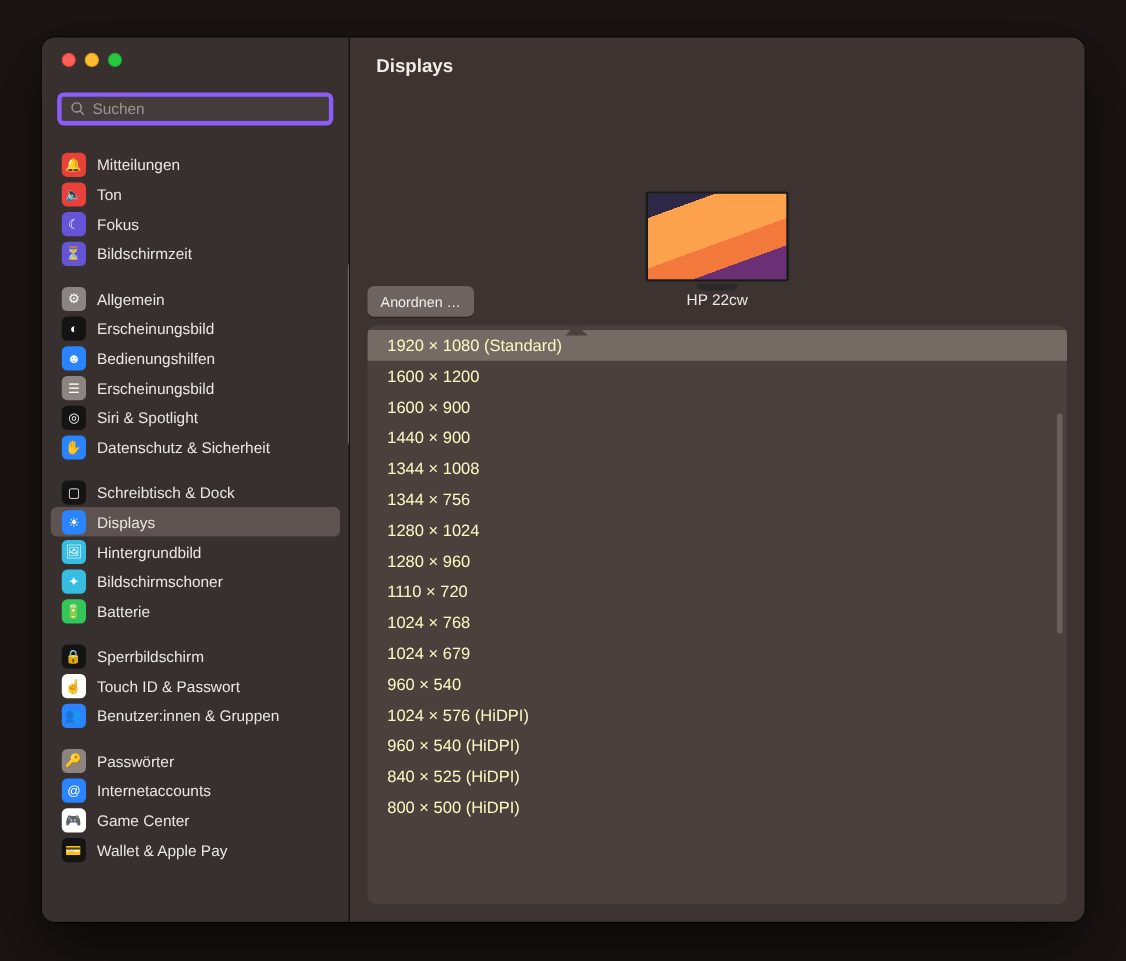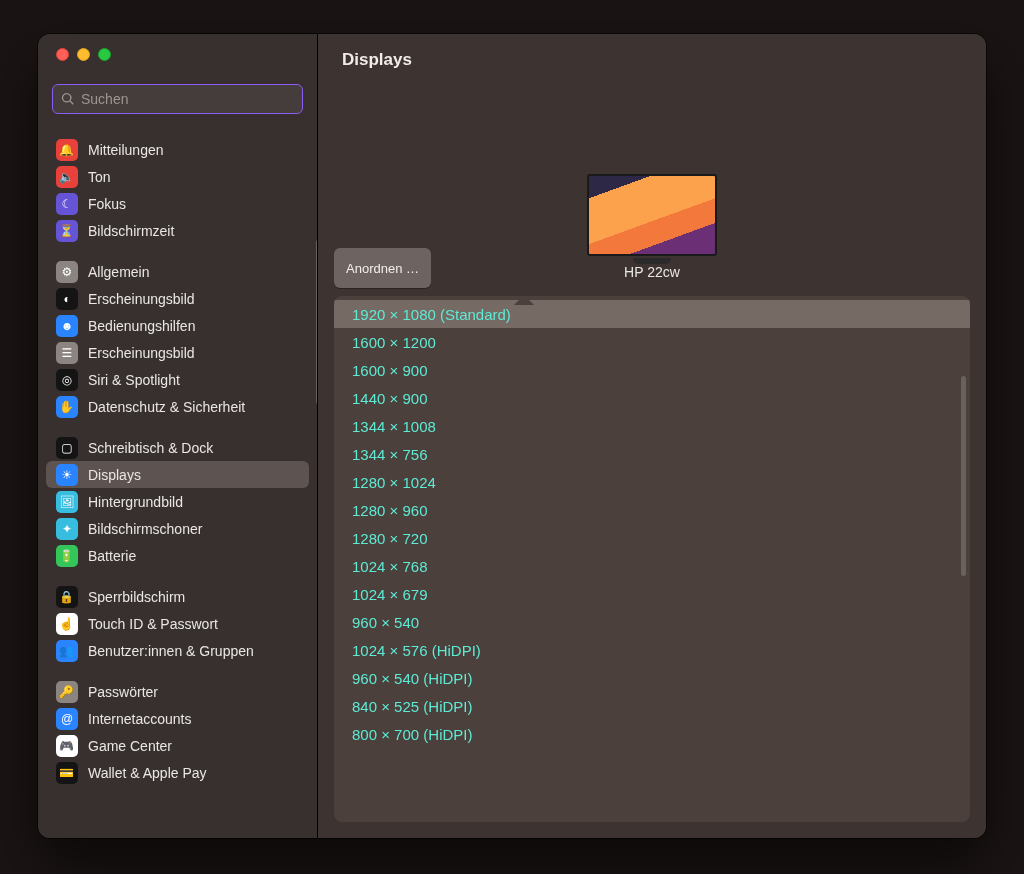--- a/index.html
+++ b/index.html
@@ -41,21 +41,21 @@
   .tl { width: 13px; height: 13px; border-radius: 50%; }
   .tl-close  { background: #ff5f57; border:1px solid #e14137; }
   .tl-min    { background: #febc2e; border:1px solid #dfa023; }
   .tl-max    { background: #28c840; border:1px solid #1ba52f; }
   .searchwrap { padding: 10px 14px 8px 14px; }
   .search {
     display: flex;
     align-items: center;
     gap: 6px;
     background: #453d3b;
-    border: 1px solid #8b5cf6;
+    border: 4px solid #8b5cf6;
     border-radius: 6px;
     height: 30px;
     padding: 0 8px;
     color: #9d9591;
     font-size: 14px;
   }
   .search svg { width:14px; height:14px; fill:#9d9591; }
   .sb-scroll {
     flex: 1;
     overflow-y: auto;
@@ -135,21 +135,21 @@
   .laptop::before { content:""; position:absolute; top:0; left:50%; transform:translateX(-50%); width:20px; height:6px; background:#2b2b2b; border-radius:0 0 4px 4px; }
   .laptop::after { content:""; position:absolute; bottom:-6px; left:-10px; right:-10px; height:6px; background:#3d3d3d; border-radius:0 0 10px 10px; }
   .arrange {
     position:absolute;
     left:16px;
     bottom:-2px;
     background:#6d6360;
     color:#f2eeec;
     border:none;
     border-radius:6px;
-    height:40px;
+    height:28px;
     padding:0 12px;
     font-size:13px;
     box-shadow:0 1px 0 rgba(0,0,0,.3);
   }
   .pointer {
     position:absolute;
     top:-1px; left:180px;
     width:0;height:0;
     border-left:10px solid transparent;
     border-right:10px solid transparent;
@@ -162,21 +162,21 @@
     border-radius:8px;
     overflow:hidden;
     position:relative;
   }
   .res-list { padding:4px 0; }
   .res-item {
     height:28px;
     display:flex;
     align-items:center;
     padding:0 18px;
-    color:#5eead4;
+    color:#fef9c3;
     font-size:15px;
     cursor:default;
   }
   .res-item.selected { background:#766a64; }
   .main-scrollbar {
     position:absolute;
     right:4px;
     top:80px;
     width:5px;
     height:200px;
@@ -321,25 +321,25 @@
       <div class="pointer"></div>
       <div class="res-list" id="res-list">
           <div class="res-item selected">1920 × 1080 (Standard)</div>
           <div class="res-item">1600 × 1200</div>
           <div class="res-item">1600 × 900</div>
           <div class="res-item">1440 × 900</div>
           <div class="res-item">1344 × 1008</div>
           <div class="res-item">1344 × 756</div>
           <div class="res-item">1280 × 1024</div>
           <div class="res-item">1280 × 960</div>
-          <div class="res-item">1280 × 720</div>
+          <div class="res-item">1110 × 720</div>
           <div class="res-item">1024 × 768</div>
           <div class="res-item">1024 × 679</div>
           <div class="res-item">960 × 540</div>
           <div class="res-item">1024 × 576 (HiDPI)</div>
           <div class="res-item">960 × 540 (HiDPI)</div>
           <div class="res-item">840 × 525 (HiDPI)</div>
-          <div class="res-item">800 × 700 (HiDPI)</div>
+          <div class="res-item">800 × 500 (HiDPI)</div>
         </div>
       <div class="main-scrollbar"></div>
     </div>
   </section>
 </div>
 
 </body></html>

